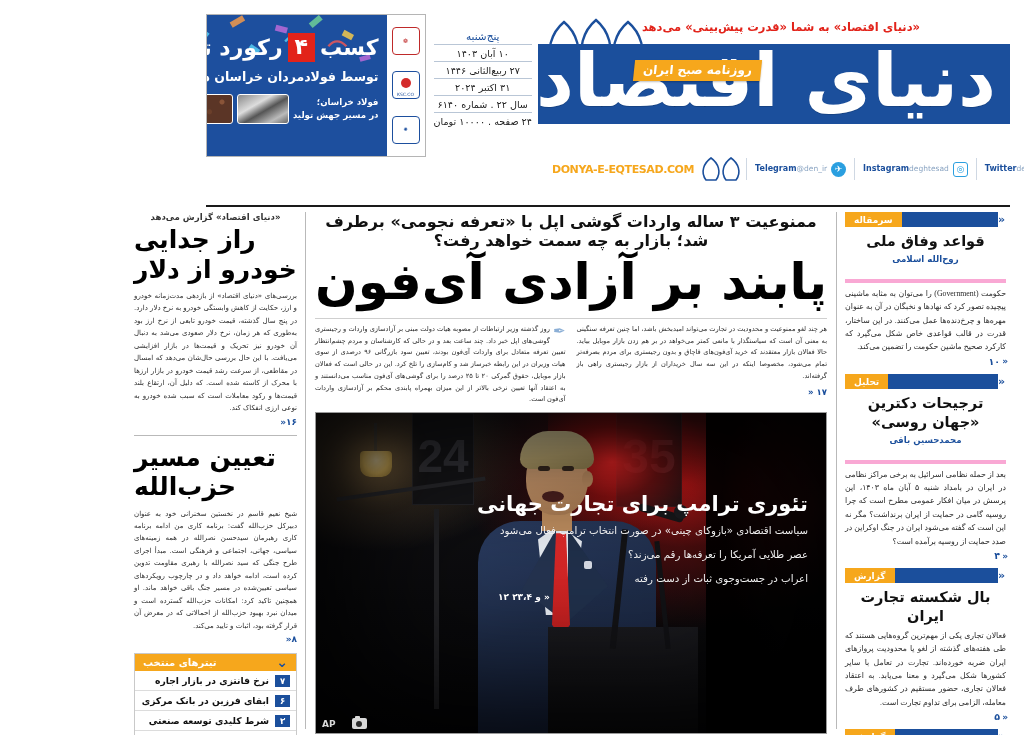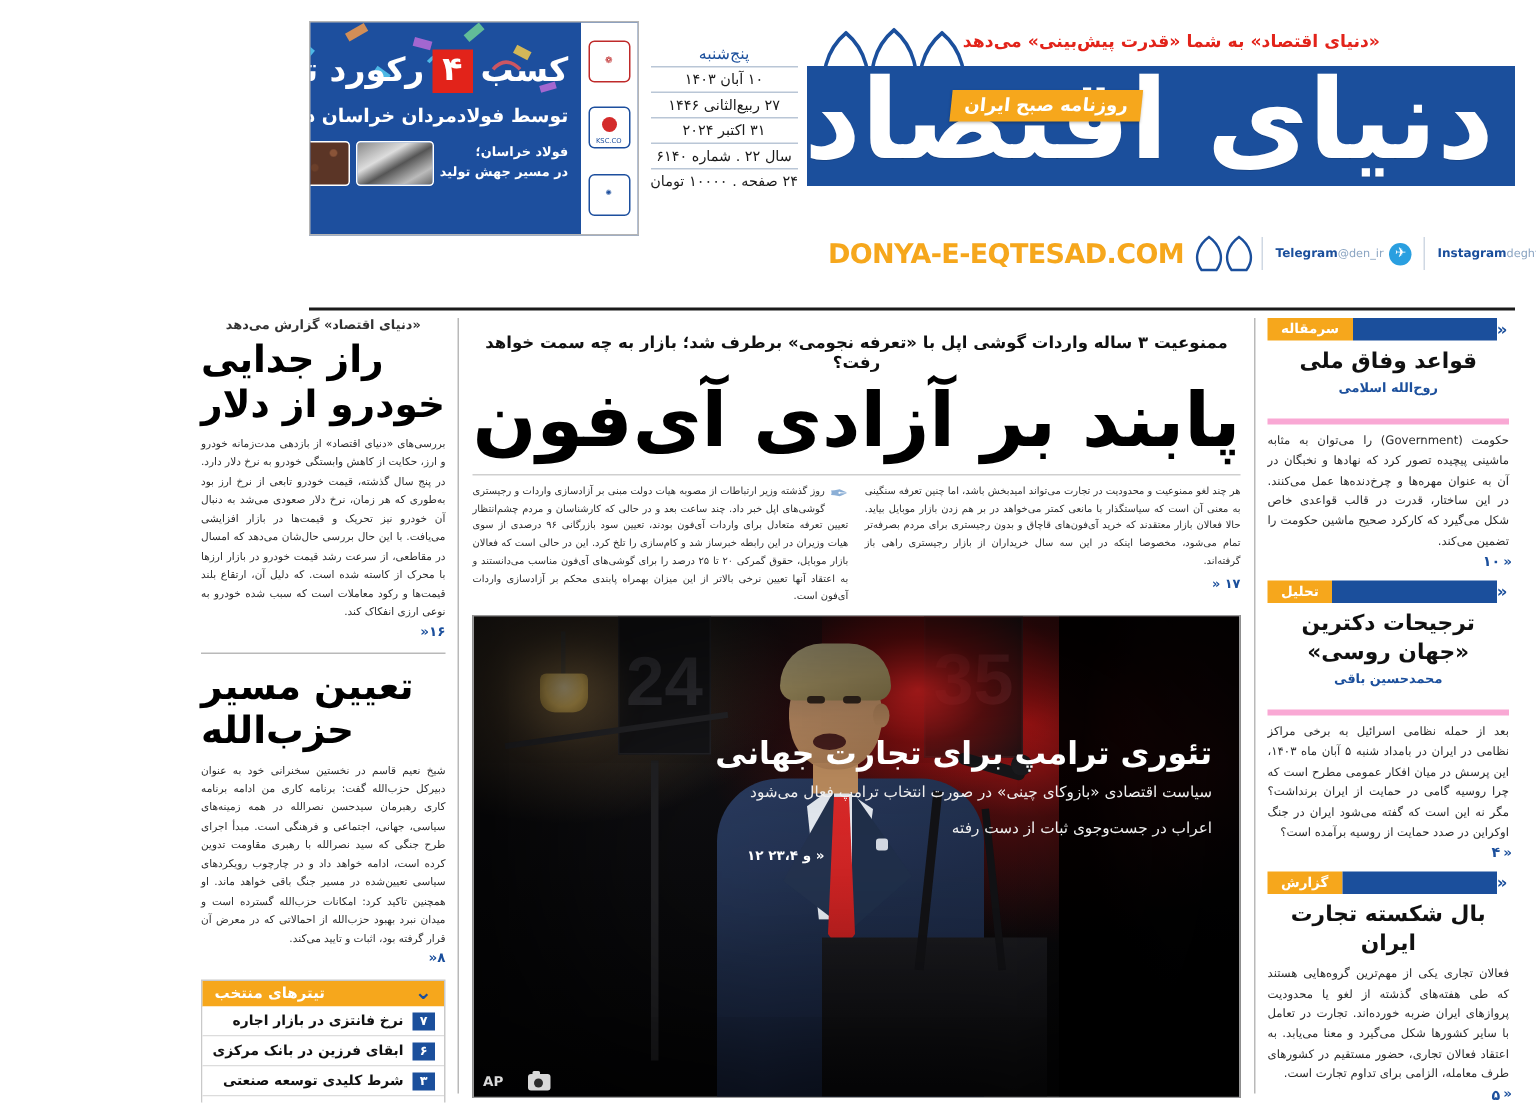--- a/index.html
+++ b/index.html
@@ -82,21 +82,21 @@
     bottom: 0; right: 4px; left: 4px;
     height: 30px;
     display: flex;
     flex-direction: row-reverse;
     align-items: center;
     justify-content: flex-start;
     gap: 0;
   }
   .site-url {
     color: #f6a71c;
-    font-size: 18px;
+    font-size: 11px;
     font-weight: bold;
     letter-spacing: -0.4px;
     direction: ltr;
     margin-right: 2px;
     margin-left: 10px;
     white-space: nowrap;
   }
   .droplets-small {
     width: 46px; height: 26px; margin-left: 4px;
   }
@@ -269,31 +269,32 @@
     font-size: 14.5px; font-weight: bold; color:#111; text-align:center;
     line-height: 1.3; margin-bottom: 3px;
   }
   .side-author {
     font-size: 8.6px; color:#1b4f9c; font-weight:bold; text-align:center;
     border-bottom: 4px solid #f9a8d4; padding-bottom: 15px; margin-bottom: 4px;
   }
   .side-body {
     font-size: 7.8px; line-height: 1.72; color:#2a2a2a; text-align: justify;
     text-align-last: right;
+    font-family: Liberation Serif, serif;
   }
   .side-page {
     color:#1b4f9c; font-size:9.5px; font-weight:bold; margin-top:2px;
     display:flex; flex-direction:row; gap:2px; align-items:center;
   }
   .chev-mini { letter-spacing:-2px; font-size:9px; }
 
   
   .kicker {
-    font-size: 11px; color:#111; text-align:center; font-weight:600;
-    margin-bottom: 4px; margin-top: 10px;
+    font-size: 16px; color:#111; text-align:center; font-weight:600;
+    margin-bottom: 4px; margin-top: 0;
   }
   .headline {
     font-size: 50px; font-weight: bold; color:#000; text-align:center;
     line-height: 1.12; letter-spacing: -1px; margin-bottom: 8px;
     white-space: nowrap;
   }
   .lede-cols {
     display:flex; flex-direction:row; gap:11px;
     border-top: 1px solid #cfcfcf; padding-top: 5px;
     margin-bottom: 6px;
@@ -645,20 +646,21 @@
           <div class="ph-micball"></div>
           <div class="ph-mic2"></div>
           <div class="ph-mic3"></div>
           <div class="ph-darkright"></div>
           <div class="ph-vignette"></div>
         </div>
 
         <div class="photo-overlay">
           <div class="ph-title">تئوری ترامپ برای تجارت جهانی</div>
           <div class="ph-sub">سیاست اقتصادی «بازوکای چینی» در صورت انتخاب ترامپ فعال می‌شود</div>
+          <div class="ph-sub">عصر طلایی آمریکا را تعرفه‌ها رقم می‌زند؟</div>
           <div class="ph-sub">اعراب در جست‌وجوی ثبات از دست رفته</div>
           <div class="ph-pages">
             <span>۱۲ و ۲۳،۴</span> »
           </div>
         </div>
 
         <div class="photo-credit">
           <span class="cam-icon"></span>
           <span class="credit-text">AP</span>
         </div>

